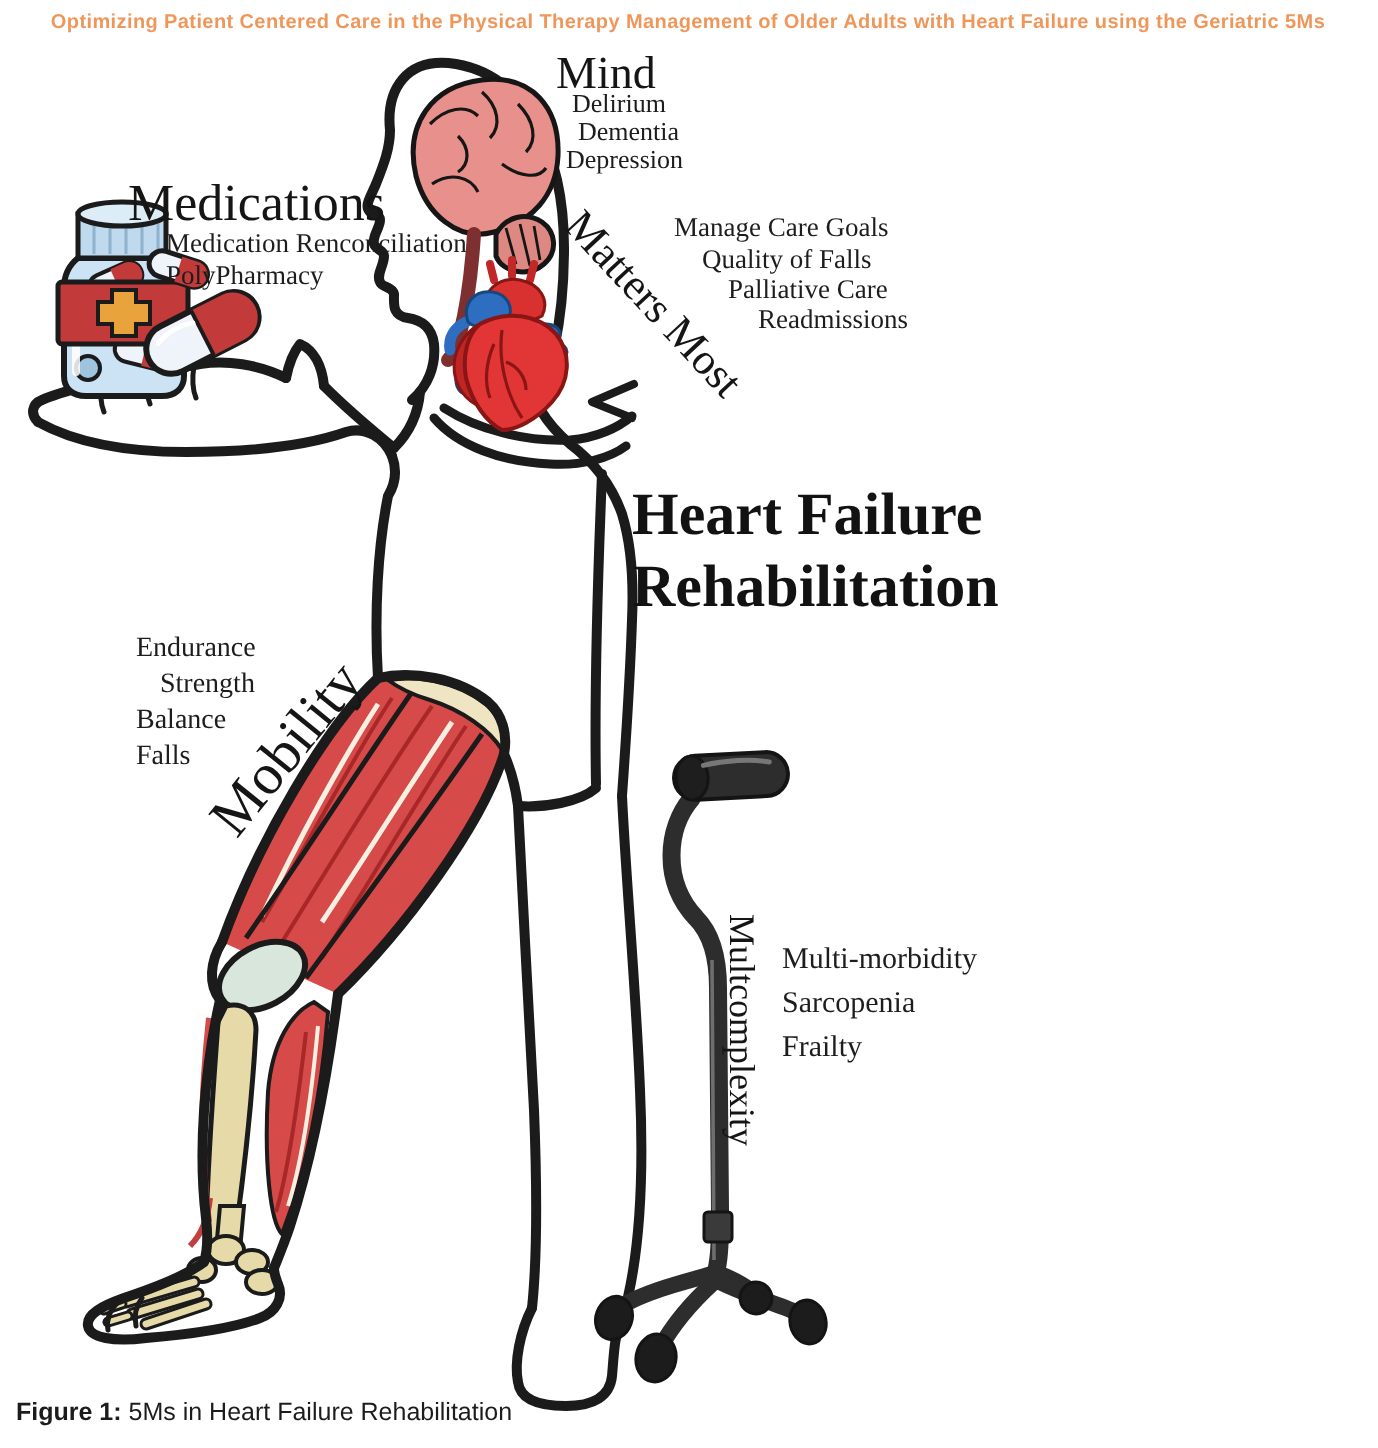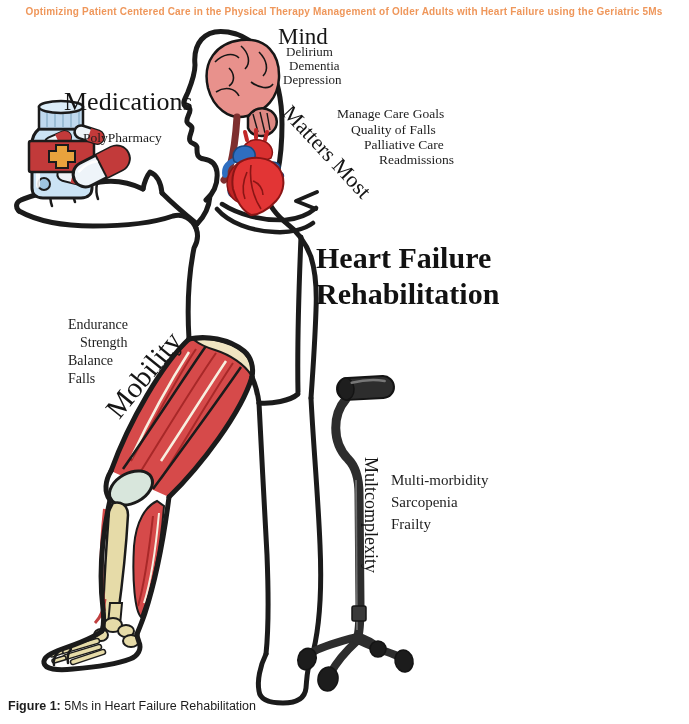--- a/index.html
+++ b/index.html
@@ -213,20 +213,21 @@
   </svg>
 
   <div class="abs top-title">Optimizing Patient Centered Care in the Physical Therapy Management of Older Adults with Heart Failure using the Geriatric 5Ms</div>
 
   <div class="abs sec-title mind-title">Mind</div>
   <div class="abs item fs13" style="left:286px;top:44px">Delirium</div>
   <div class="abs item fs13" style="left:289px;top:58px">Dementia</div>
   <div class="abs item fs13" style="left:283px;top:72px">Depression</div>
 
   <div class="abs sec-title meds-title">Medications</div>
+  <div class="abs item fs135" style="left:83px;top:114px">Medication Renconciliation</div>
   <div class="abs item fs135" style="left:83px;top:130px">PolyPharmacy</div>
 
   <div class="abs sec-title matters-title">Matters Most</div>
   <div class="abs item fs135" style="left:337px;top:106px">Manage Care Goals</div>
   <div class="abs item fs135" style="left:351px;top:122px">Quality of Falls</div>
   <div class="abs item fs135" style="left:364px;top:137px">Palliative Care</div>
   <div class="abs item fs135" style="left:379px;top:152px">Readmissions</div>
 
   <div class="abs center-title">
     <div>Heart Failure</div>

